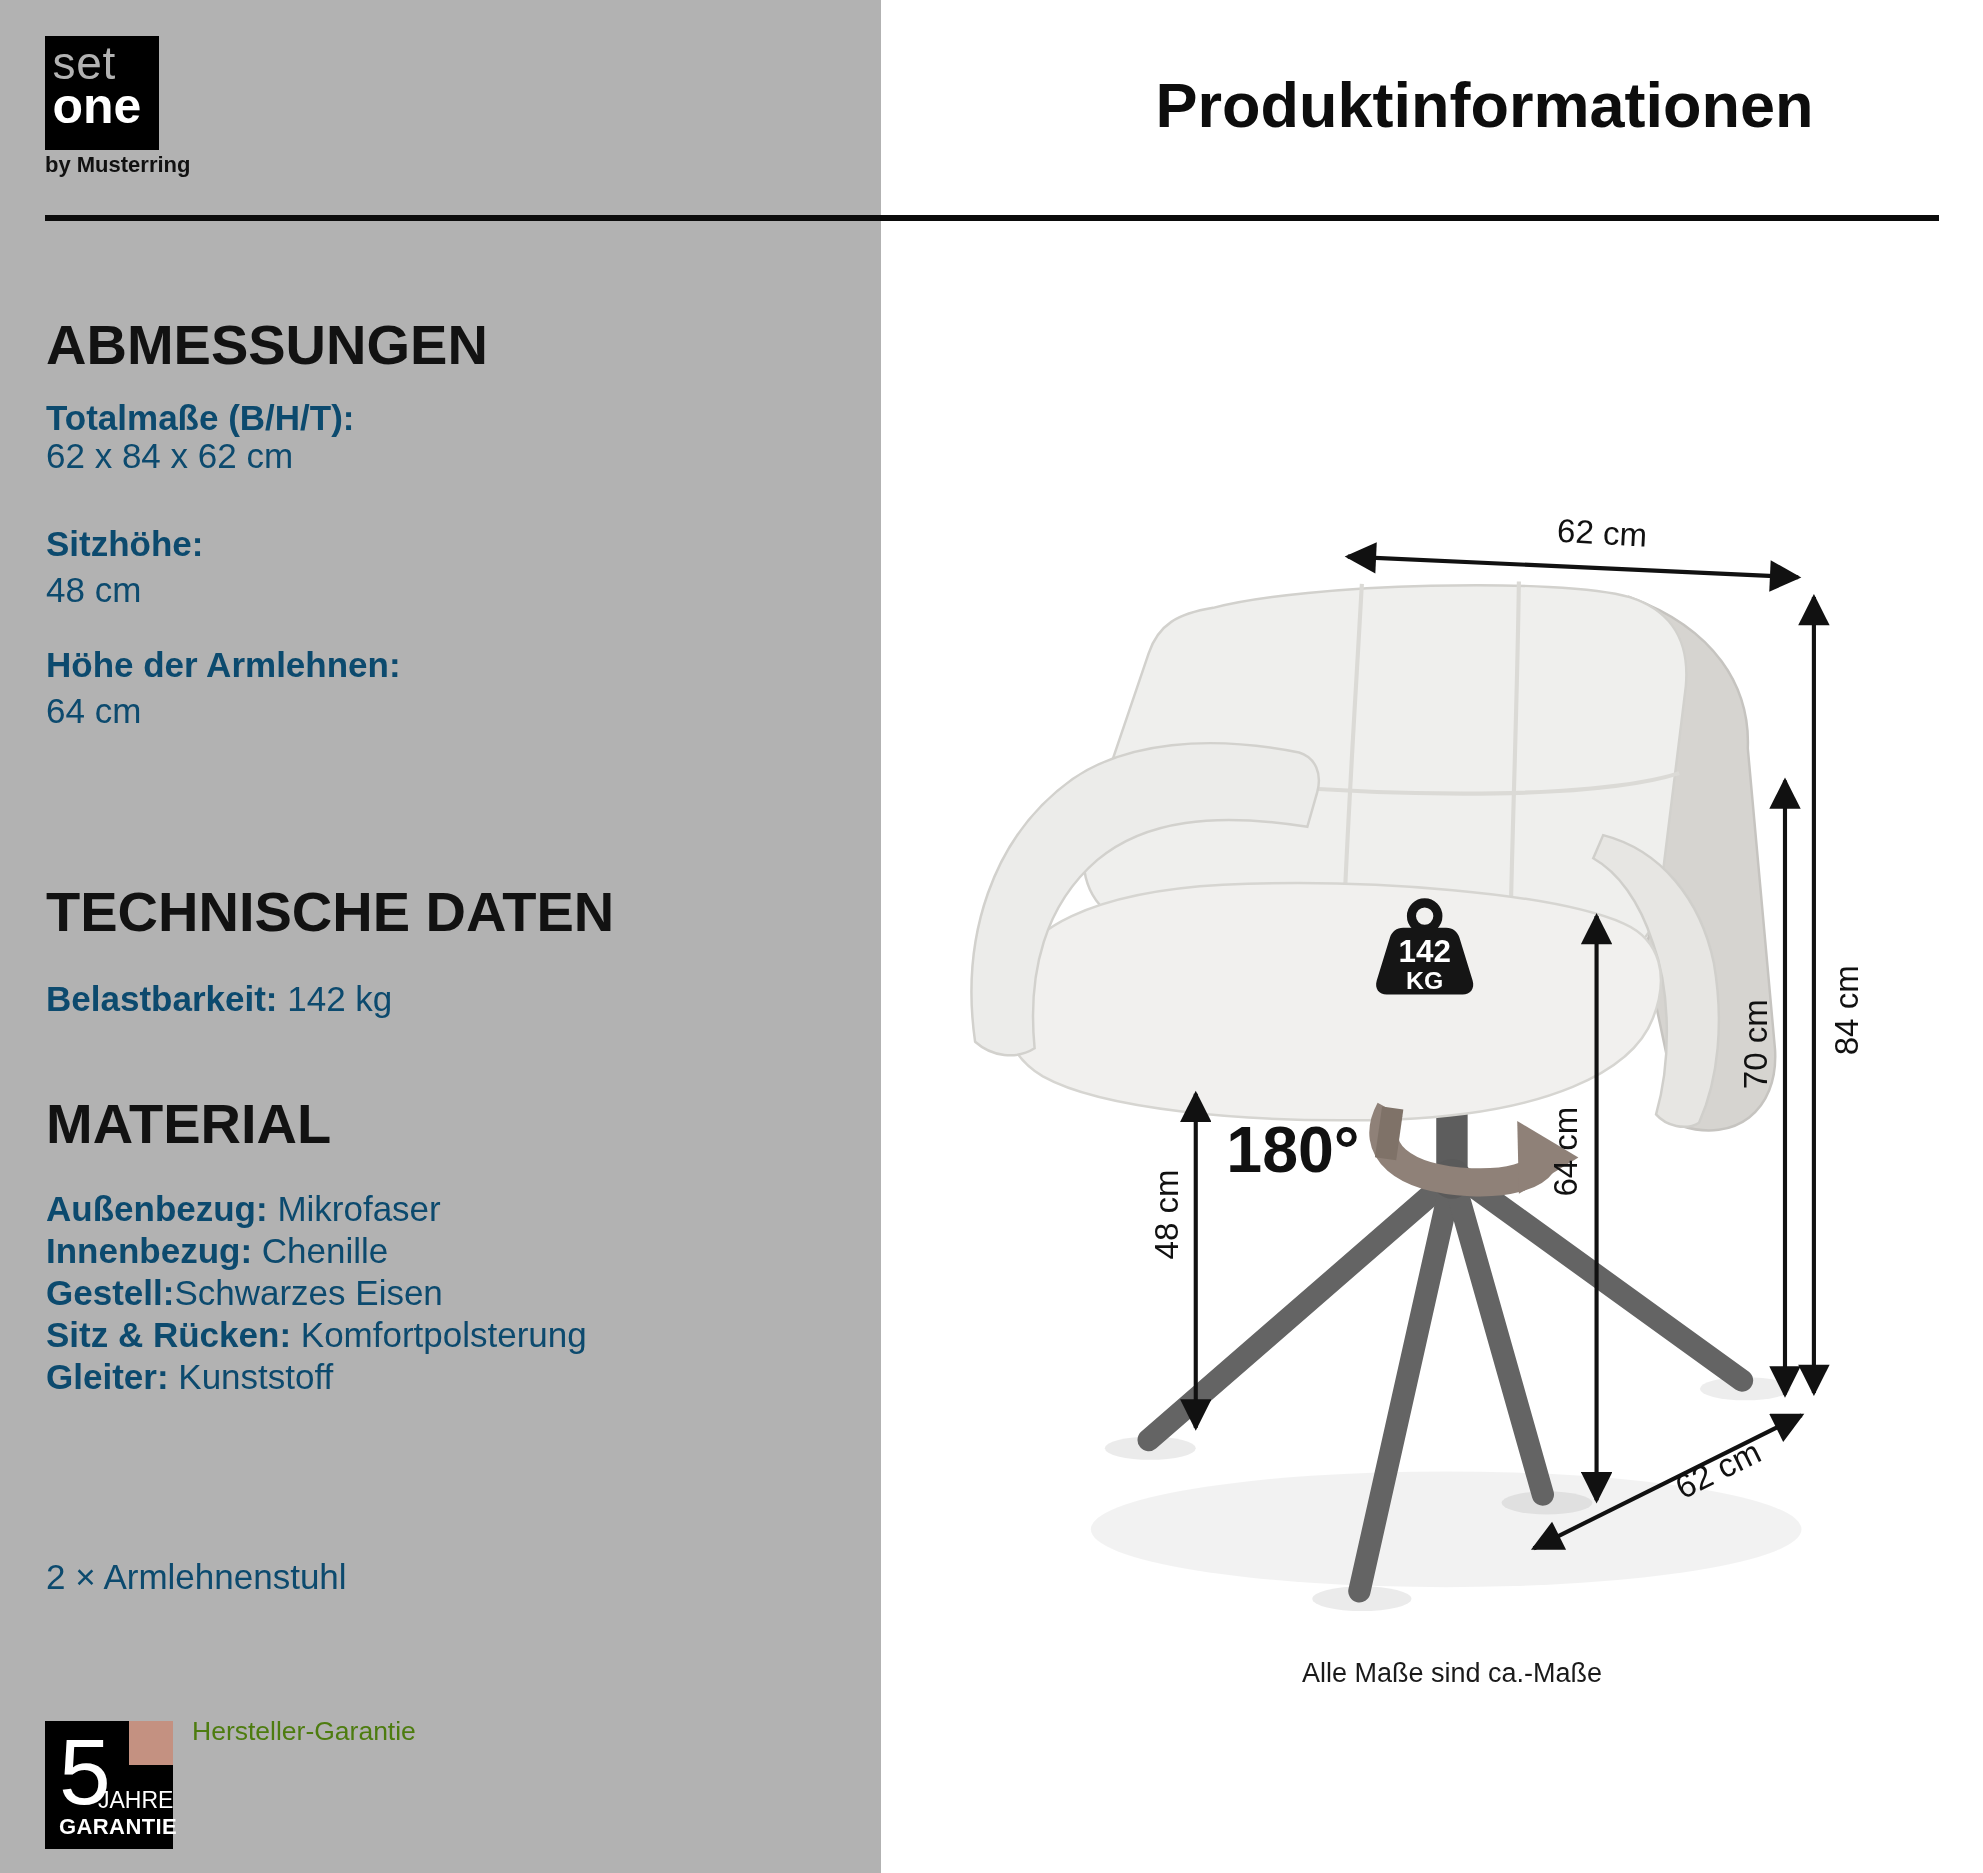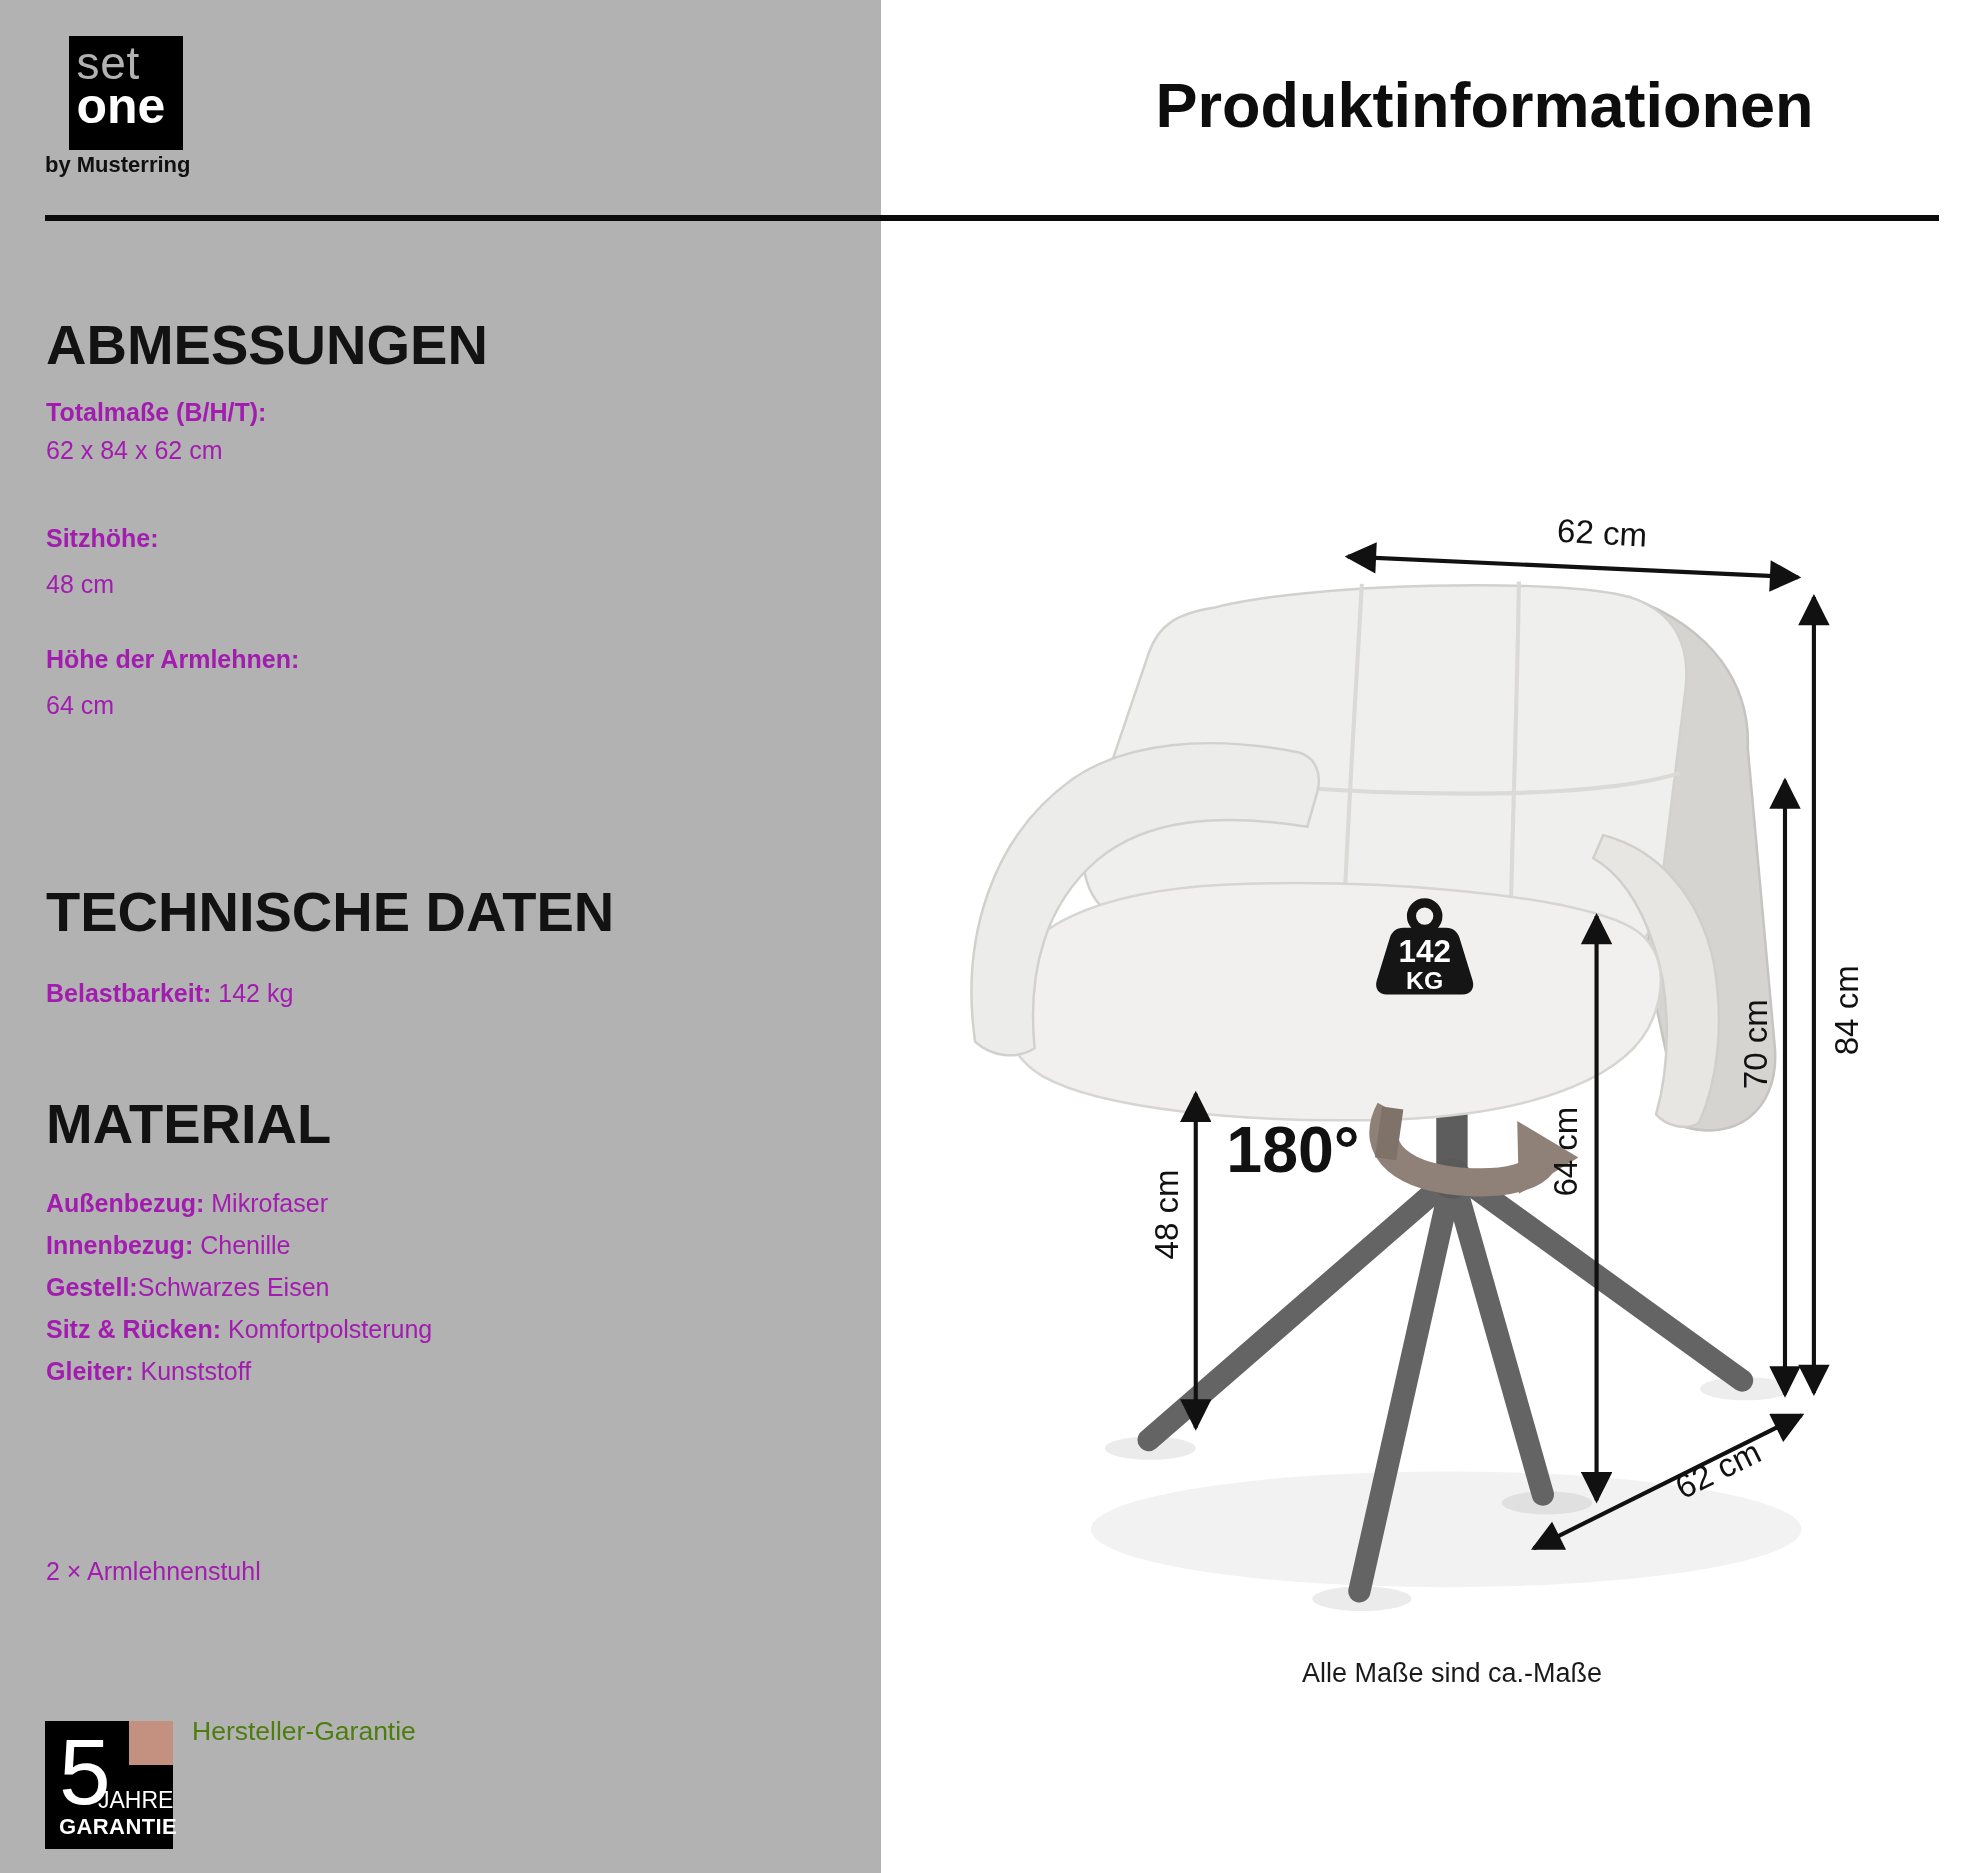--- a/index.html
+++ b/index.html
@@ -4,29 +4,29 @@
 <style>
   html,body{margin:0;padding:0;background:#ffffff;}
   .page{position:relative;width:1984px;height:1874px;background:#ffffff;overflow:hidden;
         font-family:"Liberation Sans",sans-serif;color:#161616;}
   .abs{position:absolute;}
   
   .panel-left{left:0;top:0;width:881px;height:1874px;background:#b2b2b2;}
   
   .rule{left:45px;top:215px;width:1894px;height:5.8px;background:#0b0b0b;}
   
-  .logo-box{left:45px;top:36px;width:114px;height:114px;background:#000;box-sizing:border-box;padding:6.6px 0 0 7.4px;margin-left:24px;}
+  .logo-box{left:45px;top:36px;width:114px;height:114px;background:#000;box-sizing:border-box;padding:6.6px 0 0 7.4px;}
   .logo-set{font-size:46px;line-height:41px;color:#b2b2b2;letter-spacing:0.8px;}
   .logo-one{font-size:50px;line-height:45px;color:#ffffff;font-weight:bold;}
   .byline{left:45px;top:152px;font-size:22px;font-weight:bold;color:#111;}
   
   .title{left:881px;top:69px;width:1207px;text-align:center;font-size:63px;font-weight:bold;color:#0d0d0d;}
   
   .h1{left:46px;font-size:56px;font-weight:bold;color:#121212;letter-spacing:0px;white-space:nowrap;text-align:right;}
-  .line{left:46px;font-size:25px;color:#a21caf;white-space:nowrap;}
+  .line{left:46px;font-size:35px;color:#0c4a6e;white-space:nowrap;}
   .lbl{font-weight:bold;}
   
   .badge{left:45px;top:1721px;width:128px;height:128px;background:#000;}
   .badge-corner{position:absolute;right:0;top:0;width:44px;height:44px;background:#c49181;}
   .badge-5{position:absolute;left:14px;top:5px;font-size:93px;line-height:1;color:#fff;}
   .badge-jahre{position:absolute;left:53px;top:66px;font-size:23px;color:#fff;}
   .badge-garantie{position:absolute;left:14px;top:93px;font-size:22px;font-weight:bold;color:#fff;letter-spacing:0.4px;}
   .hersteller{left:192px;top:1716px;font-size:26.5px;color:#4d7c0f;}
   
   .figure{left:909px;top:459px;width:1033px;height:1215px;}

